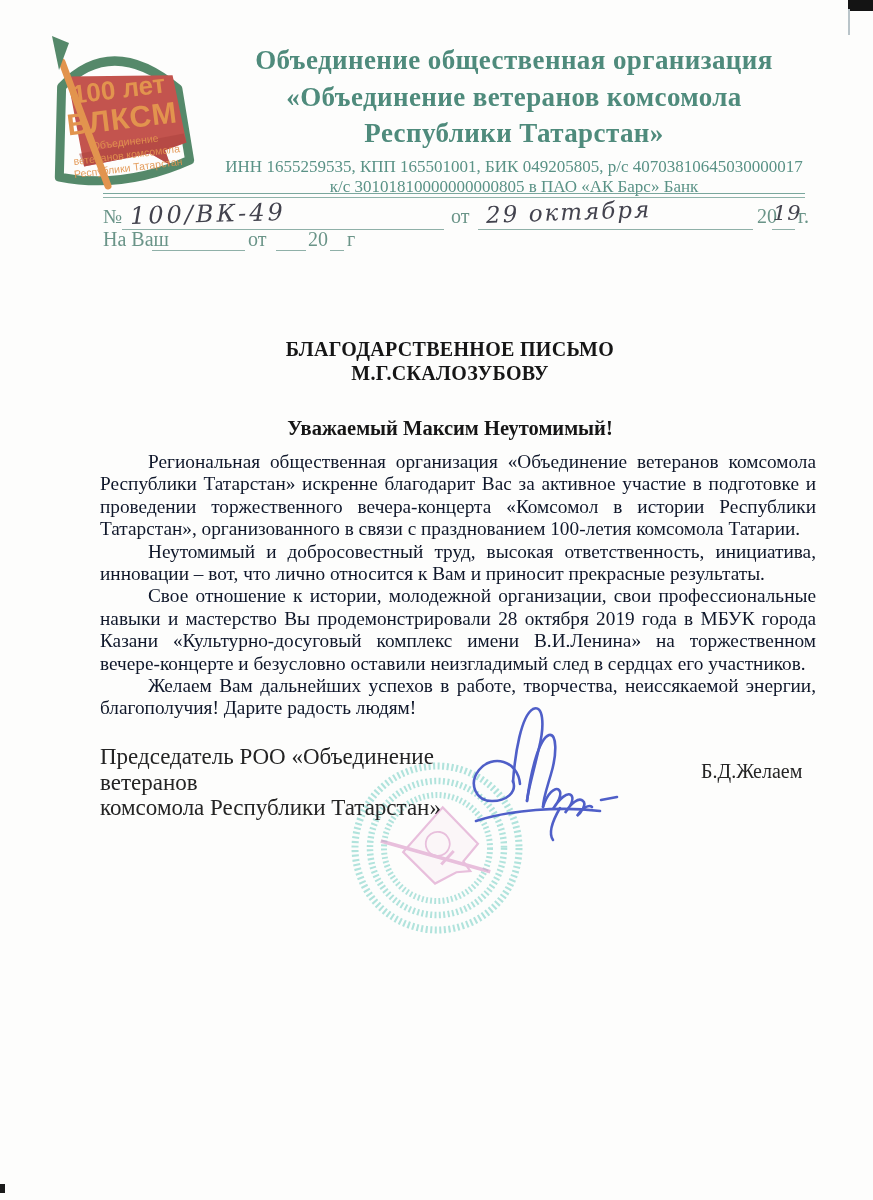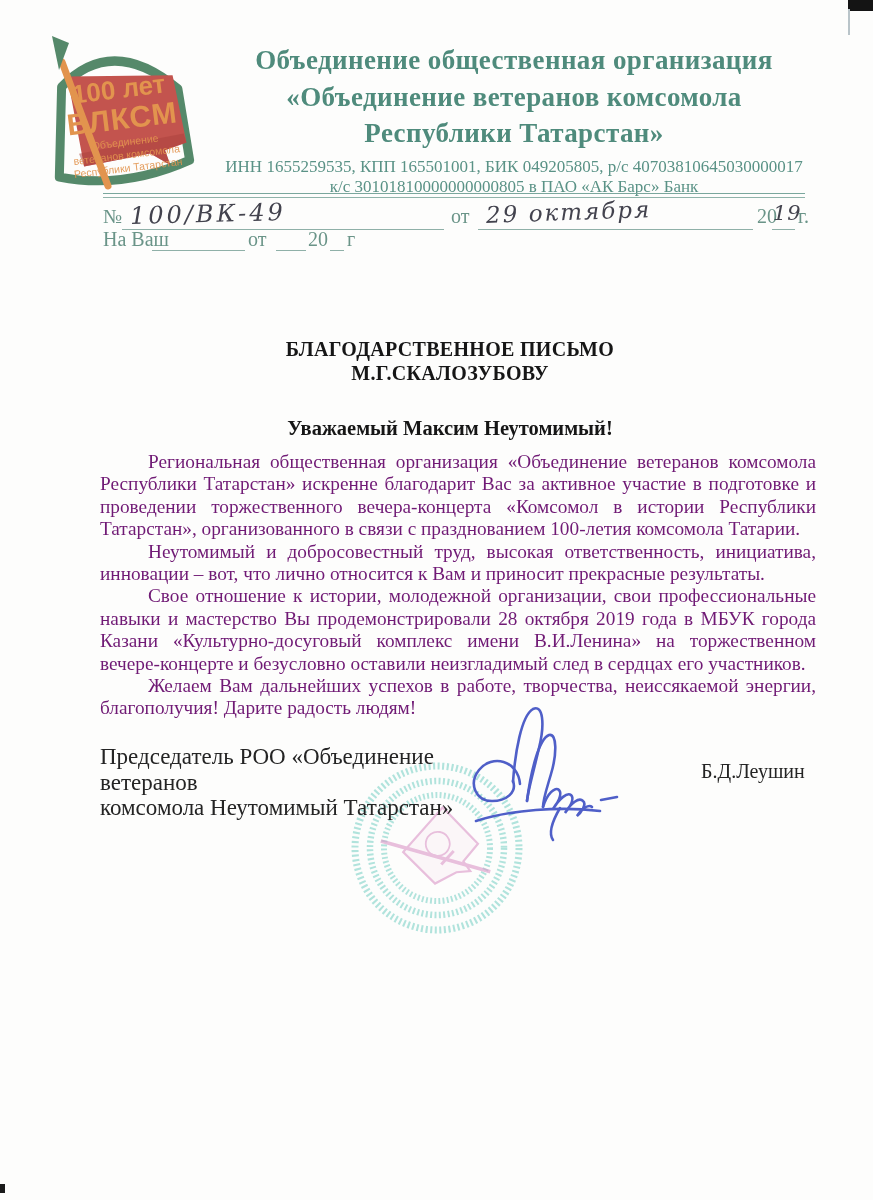--- a/index.html
+++ b/index.html
@@ -29,21 +29,21 @@
   .hand.num{font-size:24px;letter-spacing:3px;transform:rotate(-1.5deg);}
   .hand.date{font-size:23px;letter-spacing:2px;transform:rotate(-2deg);}
   .hand.yr{font-size:21px;letter-spacing:1px;}
 
   
   .doc-title{position:absolute;left:100px;top:338px;width:700px;text-align:center;
     font-weight:bold;font-size:20px;line-height:23.5px;color:#161616;letter-spacing:.3px;}
   .salutation{position:absolute;left:100px;top:417px;width:700px;text-align:center;
     font-weight:bold;font-size:20.5px;color:#161616;}
   .body-text{position:absolute;left:100px;top:451px;width:716px;
-    font-size:19.3px;line-height:22.4px;text-align:justify;color:#701a75;}
+    font-size:19.3px;line-height:22.4px;text-align:justify;color:#0f172a;}
   .body-text p{margin:0;text-indent:48px;}
 
   
   .sign-pos{position:absolute;left:100px;top:744px;width:380px;font-size:23px;line-height:25.5px;color:#242424;}
   .sign-name{position:absolute;left:701px;top:760px;font-size:20px;color:#242424;}
   .stamp{position:absolute;left:345px;top:756px;}
   .autograph{position:absolute;left:440px;top:696px;}
 </style>
 </head>
 <body>
@@ -145,17 +145,17 @@
         <path d="M103,111 C107,98 115,90 119,94 C123,98 117,108 113,113 C119,103 127,96 131,99 C135,103 129,112 125,117 C131,107 139,101 143,105 C147,108 141,117 137,120 C142,112 149,108 152,111"></path>
         <path d="M161,104 L177,101"></path>
         <path d="M36,125 C70,114 120,110 160,115"></path>
         <path d="M120,112 C113,124 108,137 113,144"></path>
       </g>
     </svg>
   </div>
 
   <div class="sign-pos">
     <div>Председатель РОО «Объединение ветеранов</div>
-    <div>комсомола Неутомимый Татарстан»</div>
+    <div>комсомола Республики Татарстан»</div>
   </div>
-  <div class="sign-name">Б.Д.Леушин</div>
+  <div class="sign-name">Б.Д.Желаем</div>
 
 </div>
 
 </body></html>

